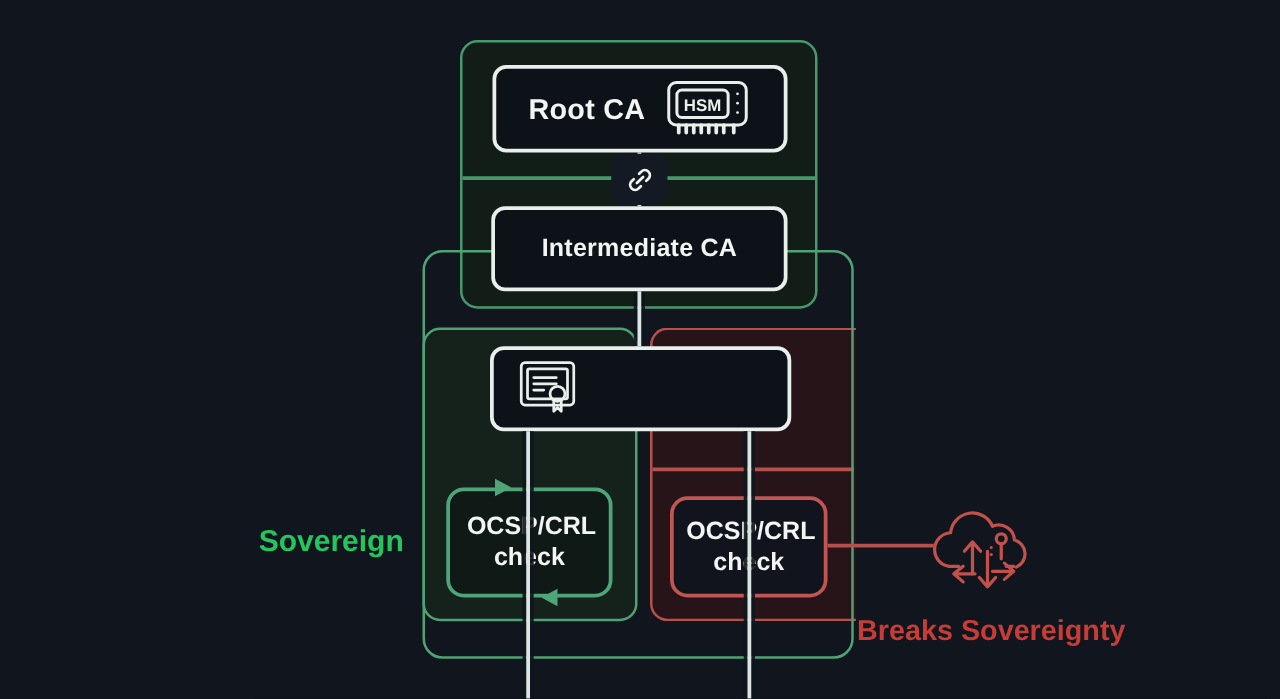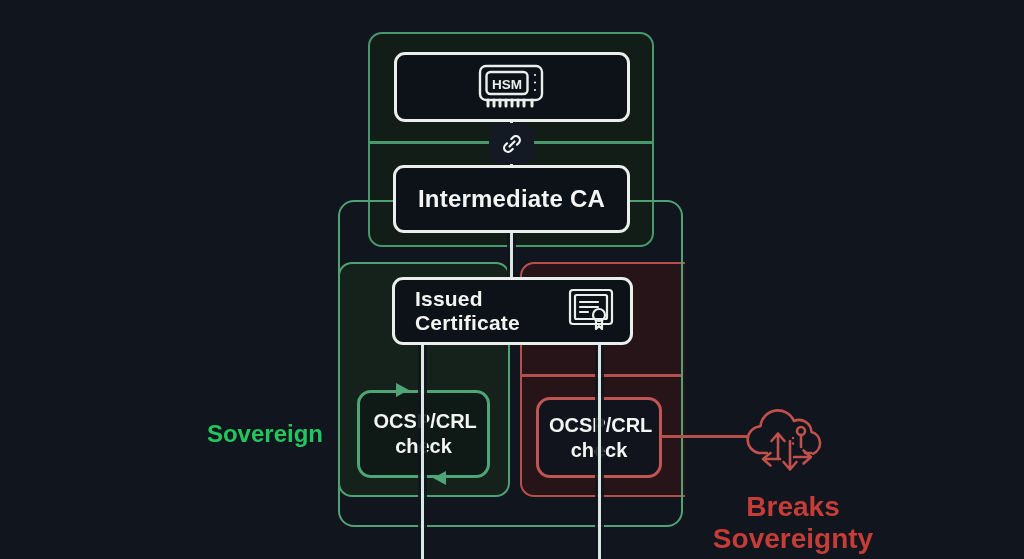--- a/index.html
+++ b/index.html
@@ -37,21 +37,21 @@
   
   .node{
     border:3px solid #e9efeb;border-radius:11px;background:#0d1118;
     display:flex;align-items:center;justify-content:center;
     color:#f2f5f2;z-index:6;
   }
   .node-label{font-weight:600;letter-spacing:.2px;}
   .root-ca{left:394px;top:52px;width:236px;height:70px;gap:17px;}
   .root-ca .node-label{font-size:23px;}
   .intermediate-ca{left:393px;top:165px;width:237px;height:68px;}
-  .intermediate-ca .node-label{font-size:24px;}
+  .intermediate-ca .node-label{font-size:20px;}
   .issued-cert{left:392px;top:277px;width:241px;height:68px;justify-content:space-between;
     padding:0 16px 0 20px;}
   .issued-cert .node-label{font-size:21px;line-height:1.15;}
 
   
   .ocsp{display:flex;align-items:center;justify-content:center;text-align:center;
     color:#f2f5f2;font-weight:600;font-size:20px;line-height:1.25;z-index:7;}
   .ocsp-left{left:357px;top:390px;width:133px;height:88px;
     border:3px solid #4fa578;border-radius:14px;background:#0f1915;}
   .ocsp-right{left:536px;top:397px;width:126px;height:81px;
@@ -74,21 +74,21 @@
   .red-connector{left:662px;top:435px;width:85px;height:3px;background:#b5504d;z-index:9;}
 
   
   .chain-badge{left:489px;top:123px;width:45px;height:41px;border-radius:11px;
     background:#141a23;display:flex;align-items:center;justify-content:center;z-index:6;}
 
   
   .sovereign-label{left:155px;top:420px;width:168px;text-align:right;
     color:#22c55e;font-size:24px;font-weight:600;z-index:9;}
   .breaks-label{left:683px;top:491px;width:220px;text-align:center;
-    color:#c63c36;font-size:28px;font-weight:600;z-index:9;}
+    color:#c63c36;font-size:23px;font-weight:600;z-index:9;}
 
   .icon{display:block;}
 </style>
 </head>
 <body>
 
 <div id="canvas">
 
   <div class="abs top-chain-box"></div>
   <div class="abs chain-divider"></div>
@@ -97,20 +97,21 @@
   <div class="abs external-divider"></div>
   <div class="abs sovereign-boundary"></div>
 
   <div class="abs vline v-root-int"></div>
   <div class="abs vline v-int-cert"></div>
   <div class="abs vline v-cert-left"></div>
   <div class="abs vline v-cert-right"></div>
   <div class="abs red-connector"></div>
 
   <div class="abs node root-ca">
+    <span class="node-label">Root CA</span>
     <svg class="icon" width="68" height="46" viewBox="0 0 68 46">
       <g fill="none" stroke="#e9efeb" stroke-width="2.4" stroke-linecap="round" stroke-linejoin="round">
         <rect x="2" y="2" width="62" height="34" rx="6"></rect>
         <rect x="8.5" y="8" width="41" height="22" rx="4"></rect>
         <circle cx="57" cy="11" r="1.1" fill="#e9efeb" stroke="none"></circle>
         <circle cx="57" cy="18.5" r="1.1" fill="#e9efeb" stroke="none"></circle>
         <circle cx="57" cy="26" r="1.1" fill="#e9efeb" stroke="none"></circle>
         <path d="M10 36 v6 M16 36 v6 M22 36 v6 M28 36 v6 M34 36 v6 M40 36 v6 M46 36 v6 M54 36 v6" stroke-width="3"></path>
       </g>
       <text x="29" y="24.5" text-anchor="middle" fill="#e9efeb" font-size="13.5" font-weight="bold" font-family="Liberation Sans, sans-serif">HSM</text>
@@ -125,21 +126,20 @@
         <line x1="8.5" y1="12" x2="15.5" y2="12"></line>
       </g>
     </svg>
   </div>
 
   <div class="abs node intermediate-ca">
     <span class="node-label">Intermediate CA</span>
   </div>
 
   <div class="abs node issued-cert">
-    <span class="node-label" style="width:120px;">Issued Certificate</span>
     <svg class="icon" width="46" height="48" viewBox="0 0 46 48">
       <g fill="none" stroke="#e9efeb" stroke-width="2.2" stroke-linecap="round" stroke-linejoin="round">
         <rect x="2" y="3" width="42" height="34" rx="3"></rect>
         <rect x="7" y="8" width="32" height="24" rx="1.5"></rect>
         <path d="M12 15 h18 M12 20 h18 M12 25 h8"></path>
         <circle cx="31" cy="28" r="6"></circle>
         <path d="M28 33 v9 l3-3 3 3 v-9"></path>
       </g>
     </svg>
   </div>

